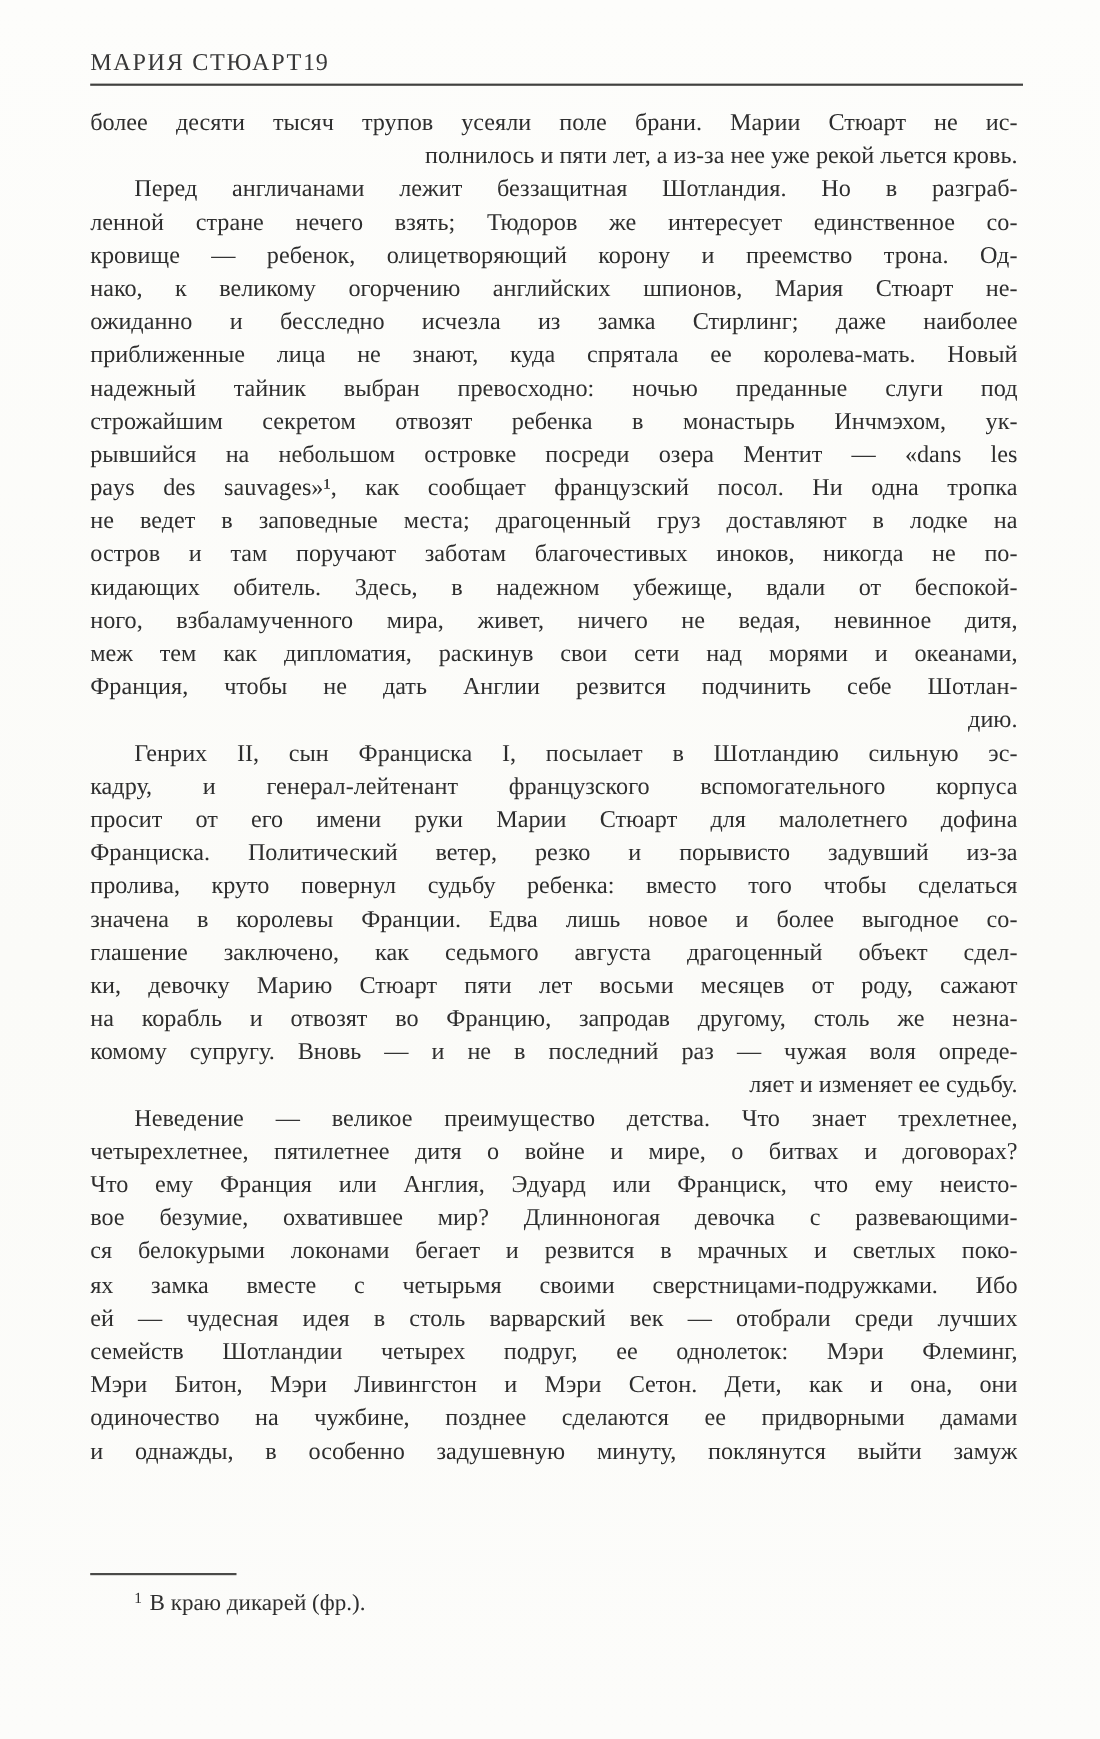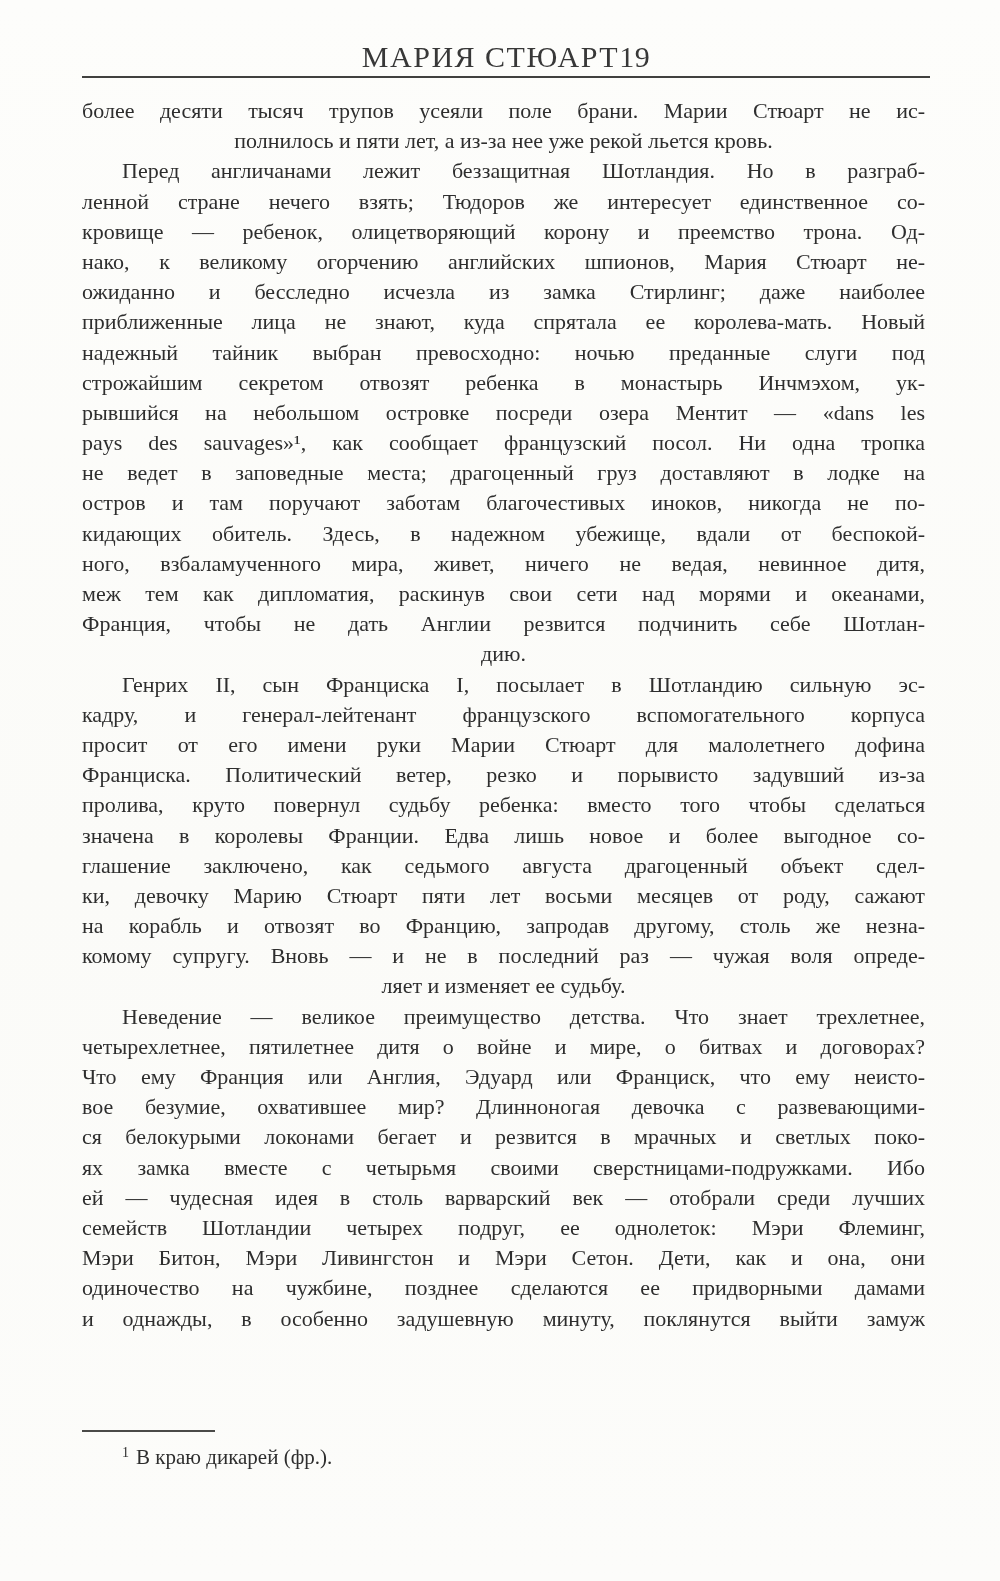--- a/index.html
+++ b/index.html
@@ -15,23 +15,23 @@
     color: #2e2e2e;
     overflow: hidden;
   }
 
   .running-header {
     position: absolute;
     left: 82px;
     top: 44px;
     width: 848px;
     display: flex;
-    justify-content: center;
+    justify-content: flex-start;
     align-items: baseline;
-    font-size: 30px;
+    font-size: 22px;
     line-height: 26px;
     color: #383838;
   }
   .running-header .title { letter-spacing: 1.5px; }
   .running-header .pagenum { letter-spacing: 0.5px; }
 
   .header-rule {
     position: absolute;
     left: 82px;
     top: 76px;
@@ -45,21 +45,21 @@
     left: 82px;
     top: 96px;
     width: 843px;
     font-size: 22px;
     line-height: 30.2px;
     color: #2e2e2e;
   }
   .line {
     height: 30.2px;
     overflow: hidden;
-    text-align: center;
+    text-align: right;
   }
   .line.j {
     text-align: justify;
     text-align-last: justify;
   }
   .line.indent { text-indent: 40px; }
 
   .footnote-rule {
     position: absolute;
     left: 82px;

